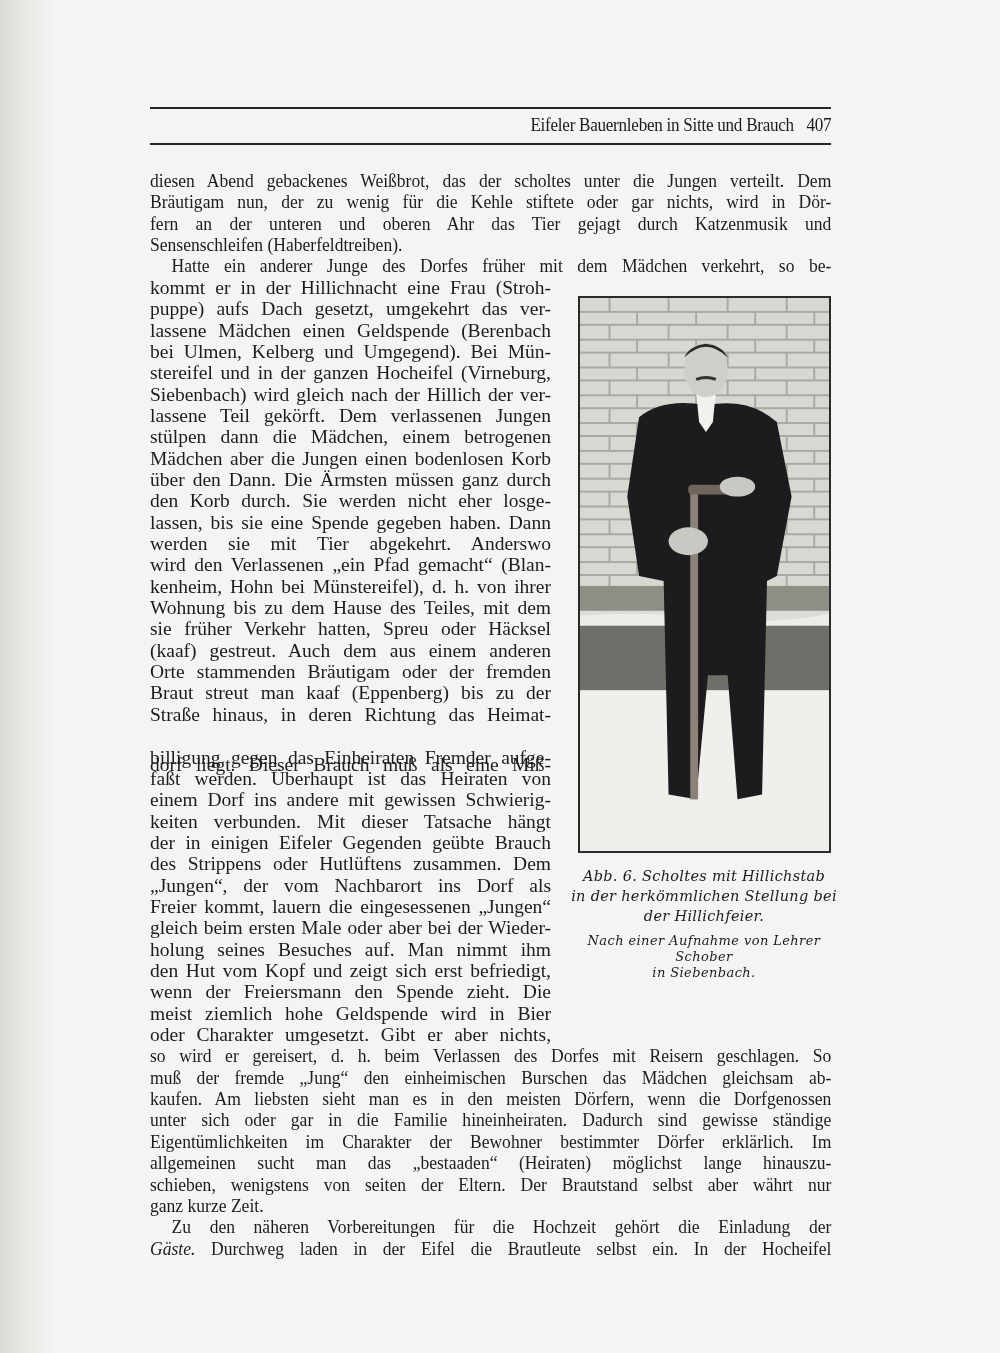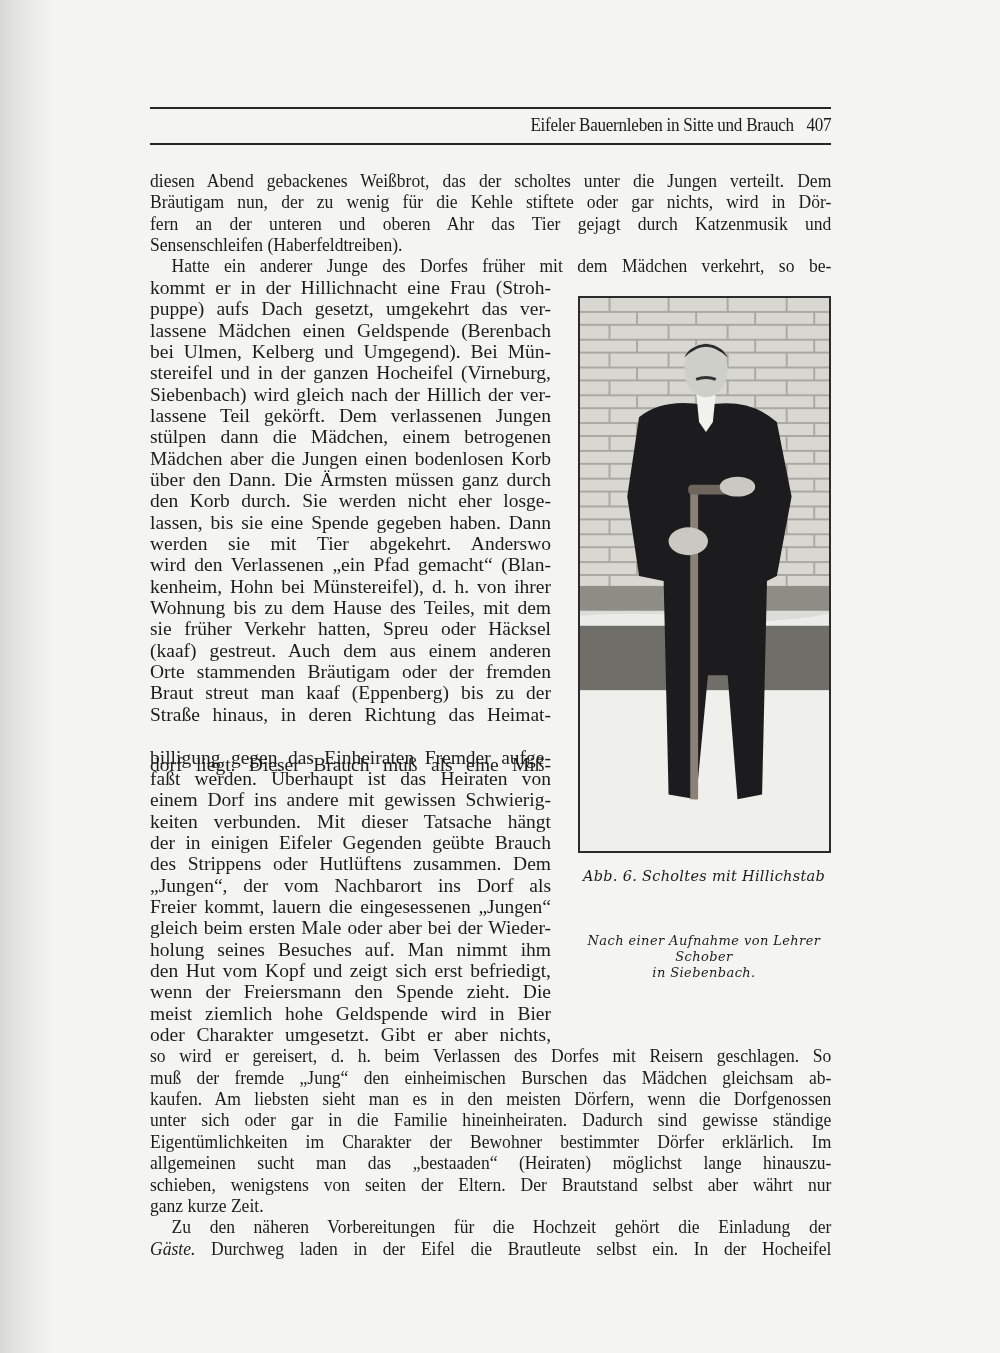--- a/index.html
+++ b/index.html
@@ -133,17 +133,19 @@
     <path d="M118 82 Q128 78 138 82" stroke="#333" stroke-width="3" fill="none"></path>
     <rect x="112" y="195" width="8" height="310" fill="#8a8279"></rect>
     <rect x="110" y="188" width="60" height="10" rx="4" fill="#6e665d"></rect>
     <ellipse cx="160" cy="190" rx="18" ry="10" fill="#c9c8c2"></ellipse>
     <ellipse cx="110" cy="245" rx="20" ry="14" fill="#c9c8c2"></ellipse>
   </svg>
 </div>
 
 <div class="caption main">
   <div>Abb. 6. Scholtes mit Hillichstab</div>
+  <div>in der herkömmlichen Stellung bei</div>
+  <div>der Hillichfeier.</div>
 </div>
 <div class="caption credit">
   <div>Nach einer Aufnahme von Lehrer Schober</div>
   <div>in Siebenbach.</div>
 </div>
 
 </body></html>

